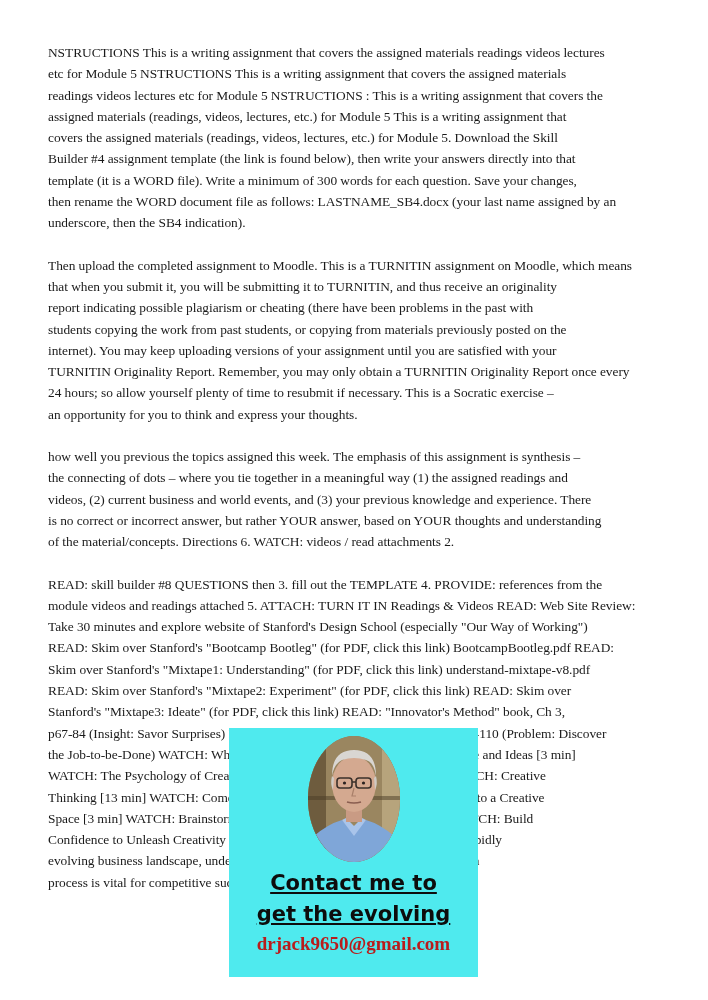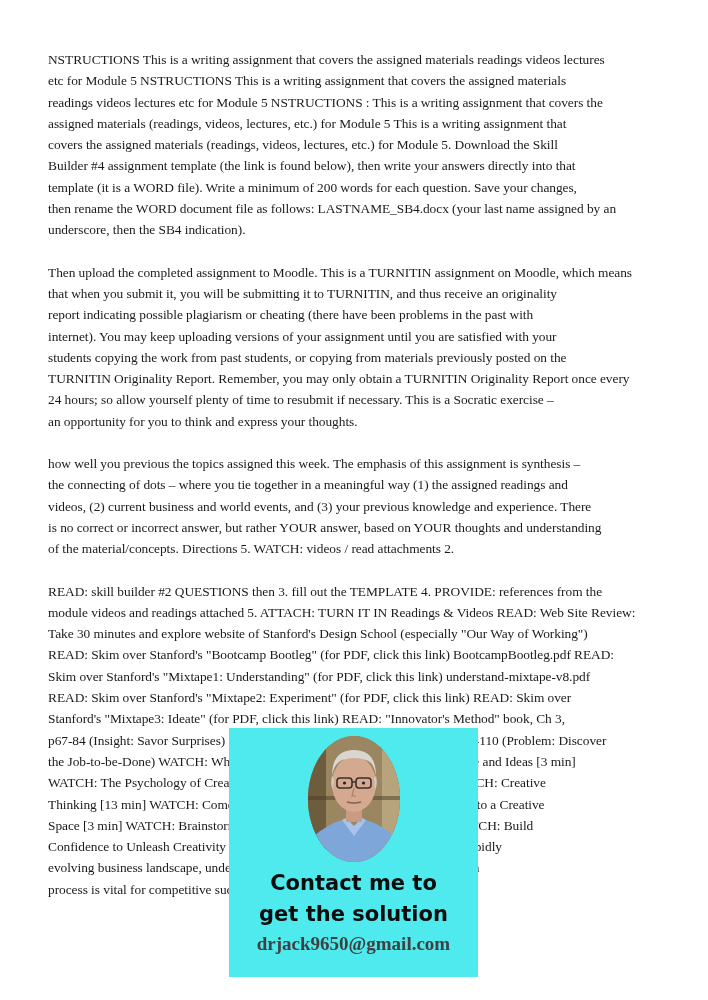--- a/index.html
+++ b/index.html
@@ -15,21 +15,21 @@
       font-family: "Liberation Serif", "DejaVu Serif", serif;
       color: #1a1a1a;
     }
     .page {
       position: absolute;
       left: 48px;
       top: 33px;
       width: 650px;
     }
     .para {
-      margin: 16px 0 21px 0;
+      margin: 9px 0 21px 0;
     }
     .line {
       display: block;
       font-size: 13.4px;
       line-height: 21.3px;
       height: 21.3px;
       white-space: nowrap;
       letter-spacing: -0.05px;
     }
     .promo {
@@ -55,70 +55,71 @@
     .promo-headline {
       position: absolute;
       left: 0;
       right: 0;
       top: 140px;
       font-family: "DejaVu Sans", "Liberation Sans", sans-serif;
       font-weight: bold;
       font-size: 21px;
       line-height: 31px;
       color: #0d0d0d;
+      text-decoration: underline;
     }
     .promo-headline span { display: block; }
     .promo-email {
       position: absolute;
       left: 0;
       right: 0;
       top: 205px;
       font-family: "Liberation Serif", "DejaVu Serif", serif;
       font-weight: bold;
       font-size: 19px;
-      color: #404040;
+      color: #b91c1c;
     }
   </style>
 </head>
 <body>
 
 <div class="page">
   <div class="para">
     <span class="line">NSTRUCTIONS This is a writing assignment that covers the assigned materials readings videos lectures</span>
     <span class="line">etc for Module 5 NSTRUCTIONS This is a writing assignment that covers the assigned materials</span>
     <span class="line">readings videos lectures etc for Module 5 NSTRUCTIONS : This is a writing assignment that covers the</span>
     <span class="line">assigned materials (readings, videos, lectures, etc.) for Module 5 This is a writing assignment that</span>
     <span class="line">covers the assigned materials (readings, videos, lectures, etc.) for Module 5. Download the Skill</span>
     <span class="line">Builder #4 assignment template (the link is found below), then write your answers directly into that</span>
-    <span class="line">template (it is a WORD file). Write a minimum of 200 words for each question. Save your changes,</span>
+    <span class="line">template (it is a WORD file). Write a minimum of 300 words for each question. Save your changes,</span>
     <span class="line">then rename the WORD document file as follows: LASTNAME_SB4.docx (your last name assigned by an</span>
     <span class="line">underscore, then the SB4 indication).</span>
   </div>
 
   <div class="para">
     <span class="line">Then upload the completed assignment to Moodle. This is a TURNITIN assignment on Moodle, which means</span>
     <span class="line">that when you submit it, you will be submitting it to TURNITIN, and thus receive an originality</span>
     <span class="line">report indicating possible plagiarism or cheating (there have been problems in the past with</span>
+    <span class="line">students copying the work from past students, or copying from materials previously posted on the</span>
     <span class="line">internet). You may keep uploading versions of your assignment until you are satisfied with your</span>
-    <span class="line">students copying the work from past students, or copying from materials previously posted on the</span>
     <span class="line">TURNITIN Originality Report. Remember, you may only obtain a TURNITIN Originality Report once every</span>
     <span class="line">24 hours; so allow yourself plenty of time to resubmit if necessary. This is a Socratic exercise –</span>
     <span class="line">an opportunity for you to think and express your thoughts.</span>
   </div>
 
   <div class="para">
     <span class="line">how well you previous the topics assigned this week. The emphasis of this assignment is synthesis –</span>
     <span class="line">the connecting of dots – where you tie together in a meaningful way (1) the assigned readings and</span>
     <span class="line">videos, (2) current business and world events, and (3) your previous knowledge and experience. There</span>
     <span class="line">is no correct or incorrect answer, but rather YOUR answer, based on YOUR thoughts and understanding</span>
-    <span class="line">of the material/concepts. Directions 5. WATCH: videos / read attachments 2.</span>
+    <span class="line">of the material/concepts. Directions 6. WATCH: videos / read attachments 2.</span>
   </div>
 
   <div class="para">
-    <span class="line">READ: skill builder #2 QUESTIONS then 3. fill out the TEMPLATE 4. PROVIDE: references from the</span>
+    <span class="line">READ: skill builder #8 QUESTIONS then 3. fill out the TEMPLATE 4. PROVIDE: references from the</span>
     <span class="line">module videos and readings attached 5. ATTACH: TURN IT IN Readings &amp; Videos READ: Web Site Review:</span>
     <span class="line">Take 30 minutes and explore website of Stanford's Design School (especially "Our Way of Working")</span>
     <span class="line">READ: Skim over Stanford's "Bootcamp Bootleg" (for PDF, click this link) BootcampBootleg.pdf READ:</span>
     <span class="line">Skim over Stanford's "Mixtape1: Understanding" (for PDF, click this link) understand-mixtape-v8.pdf</span>
     <span class="line">READ: Skim over Stanford's "Mixtape2: Experiment" (for PDF, click this link) READ: Skim over</span>
     <span class="line">Stanford's "Mixtape3: Ideate" (for PDF, click this link) READ: "Innovator's Method" book, Ch 3,</span>
     <span class="line">p67-84 (Insight: Savor Surprises) READ: "Innovator's Method" book, Ch 4, p85-110 (Problem: Discover</span>
     <span class="line">the Job-to-be-Done) WATCH: Why Innovation Matters [3 min] WATCH: Google and Ideas [3 min]</span>
     <span class="line">WATCH: The Psychology of Creativity: Thinking Outside the Box [7 min] WATCH: Creative</span>
     <span class="line">Thinking [13 min] WATCH: Come Up With Great Ideas and Turn Your Office into a Creative</span>
@@ -155,16 +156,16 @@
 
       <circle cx="36.5" cy="47" r="1.6" fill="#2a2220"></circle>
       <circle cx="55.5" cy="47" r="1.6" fill="#2a2220"></circle>
 
       <path d="M46 52 L44 60 L48 60" fill="none" stroke="#a9806a" stroke-width="1.2"></path>
       <path d="M39 66 Q46 68 53 66" fill="none" stroke="#8a5e50" stroke-width="1.6"></path>
     </svg>
   </div>
   <div class="promo-headline">
     <span>Contact me to</span>
-    <span>get the solution</span>
+    <span>get the evolving</span>
   </div>
   <div class="promo-email">drjack9650@gmail.com</div>
 </div>
 
 </body></html>

